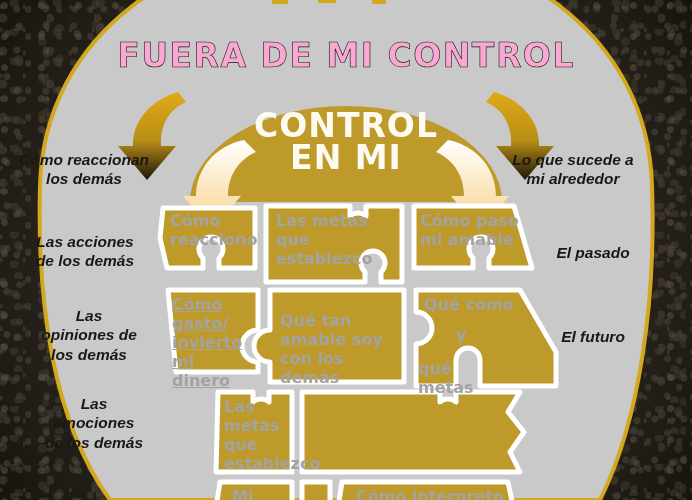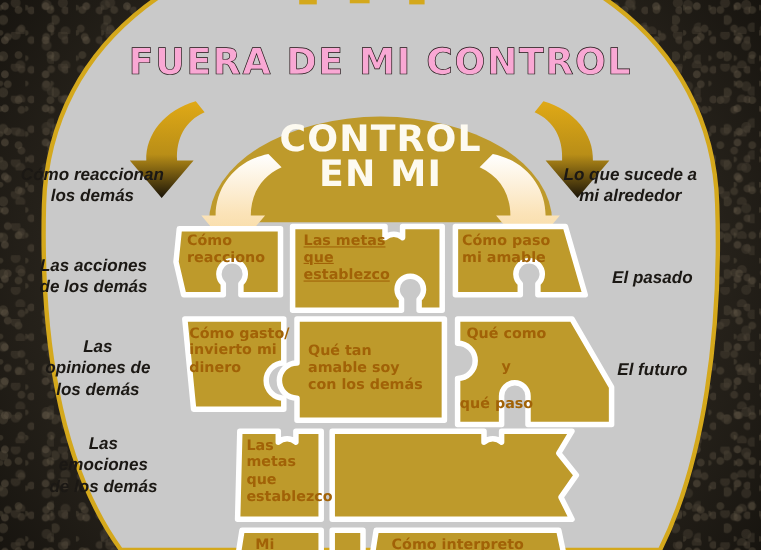--- a/index.html
+++ b/index.html
@@ -45,22 +45,22 @@
     color:#1b1814;text-align:center;white-space:pre-line;
   }
   .dome-title{
     position:absolute;left:196px;top:110px;width:300px;text-align:center;
     font-family:"DejaVu Sans", sans-serif;font-weight:700;
     font-size:33px;line-height:0.98;letter-spacing:1px;color:#fdfaf0;
   }
   .piece-text{
     position:absolute;
     font-family:"DejaVu Sans", sans-serif;
-    font-weight:700;font-size:13px;line-height:1.18;
-    color:#a16207;white-space:pre-line;
+    font-weight:700;font-size:16px;line-height:1.18;
+    color:#a3a3a3;white-space:pre-line;
   }
 </style>
 </head>
 <body>
 
 <div id="backdrop"></div>
 
 <svg id="head-outline" viewBox="0 0 692 500">
   <defs>
     <linearGradient id="gradArrowOuter" x1="0" y1="0" x2="0" y2="1">
@@ -211,35 +211,35 @@
 emociones
 de los demás</div>
 
   <div class="side-label" style="left:488px; top:150px; width:170px;">Lo que sucede a
 mi alrededor</div>
   <div class="side-label" style="left:528px; top:327px; width:130px;">El futuro</div>
   <div class="side-label" style="left:528px; top:243px; width:130px;">El pasado</div>
 
   <div class="piece-text" style="left:170px; top:212px; width:86px;">Cómo
 reacciono</div>
-  <div class="piece-text" style="left:276px; top:212px; width:100px;text-decoration:underline;">Las metas
+  <div class="piece-text" style="left:276px; top:212px; width:100px;">Las metas
 que
 establezco</div>
   <div class="piece-text" style="left:420px; top:212px; width:100px;">Cómo paso
 mi amable</div>
 
-  <div class="piece-text" style="left:172px; top:296px; width:94px;">Cómo gasto/
+  <div class="piece-text" style="left:172px; top:296px; width:94px;text-decoration:underline;">Cómo gasto/
 invierto mi
 dinero</div>
   <div class="piece-text" style="left:280px; top:312px; width:120px;">Qué tan
 amable soy
 con los demás</div>
   <div class="piece-text" style="left:424px; top:296px; width:90px;">Qué como</div>
   <div class="piece-text" style="left:456px; top:326px; width:18px;">y</div>
-  <div class="piece-text" style="left:418px; top:360px; width:80px;">qué paso</div>
+  <div class="piece-text" style="left:418px; top:360px; width:80px;">qué metas</div>
 
   <div class="piece-text" style="left:224px; top:398px; width:70px;">Las
 metas
 que
 establezco</div>
 
   <div class="piece-text" style="left:232px; top:488px; width:50px;">Mi</div>
   <div class="piece-text" style="left:356px; top:488px; width:160px;">Cómo interpreto</div>
 </div>
 

